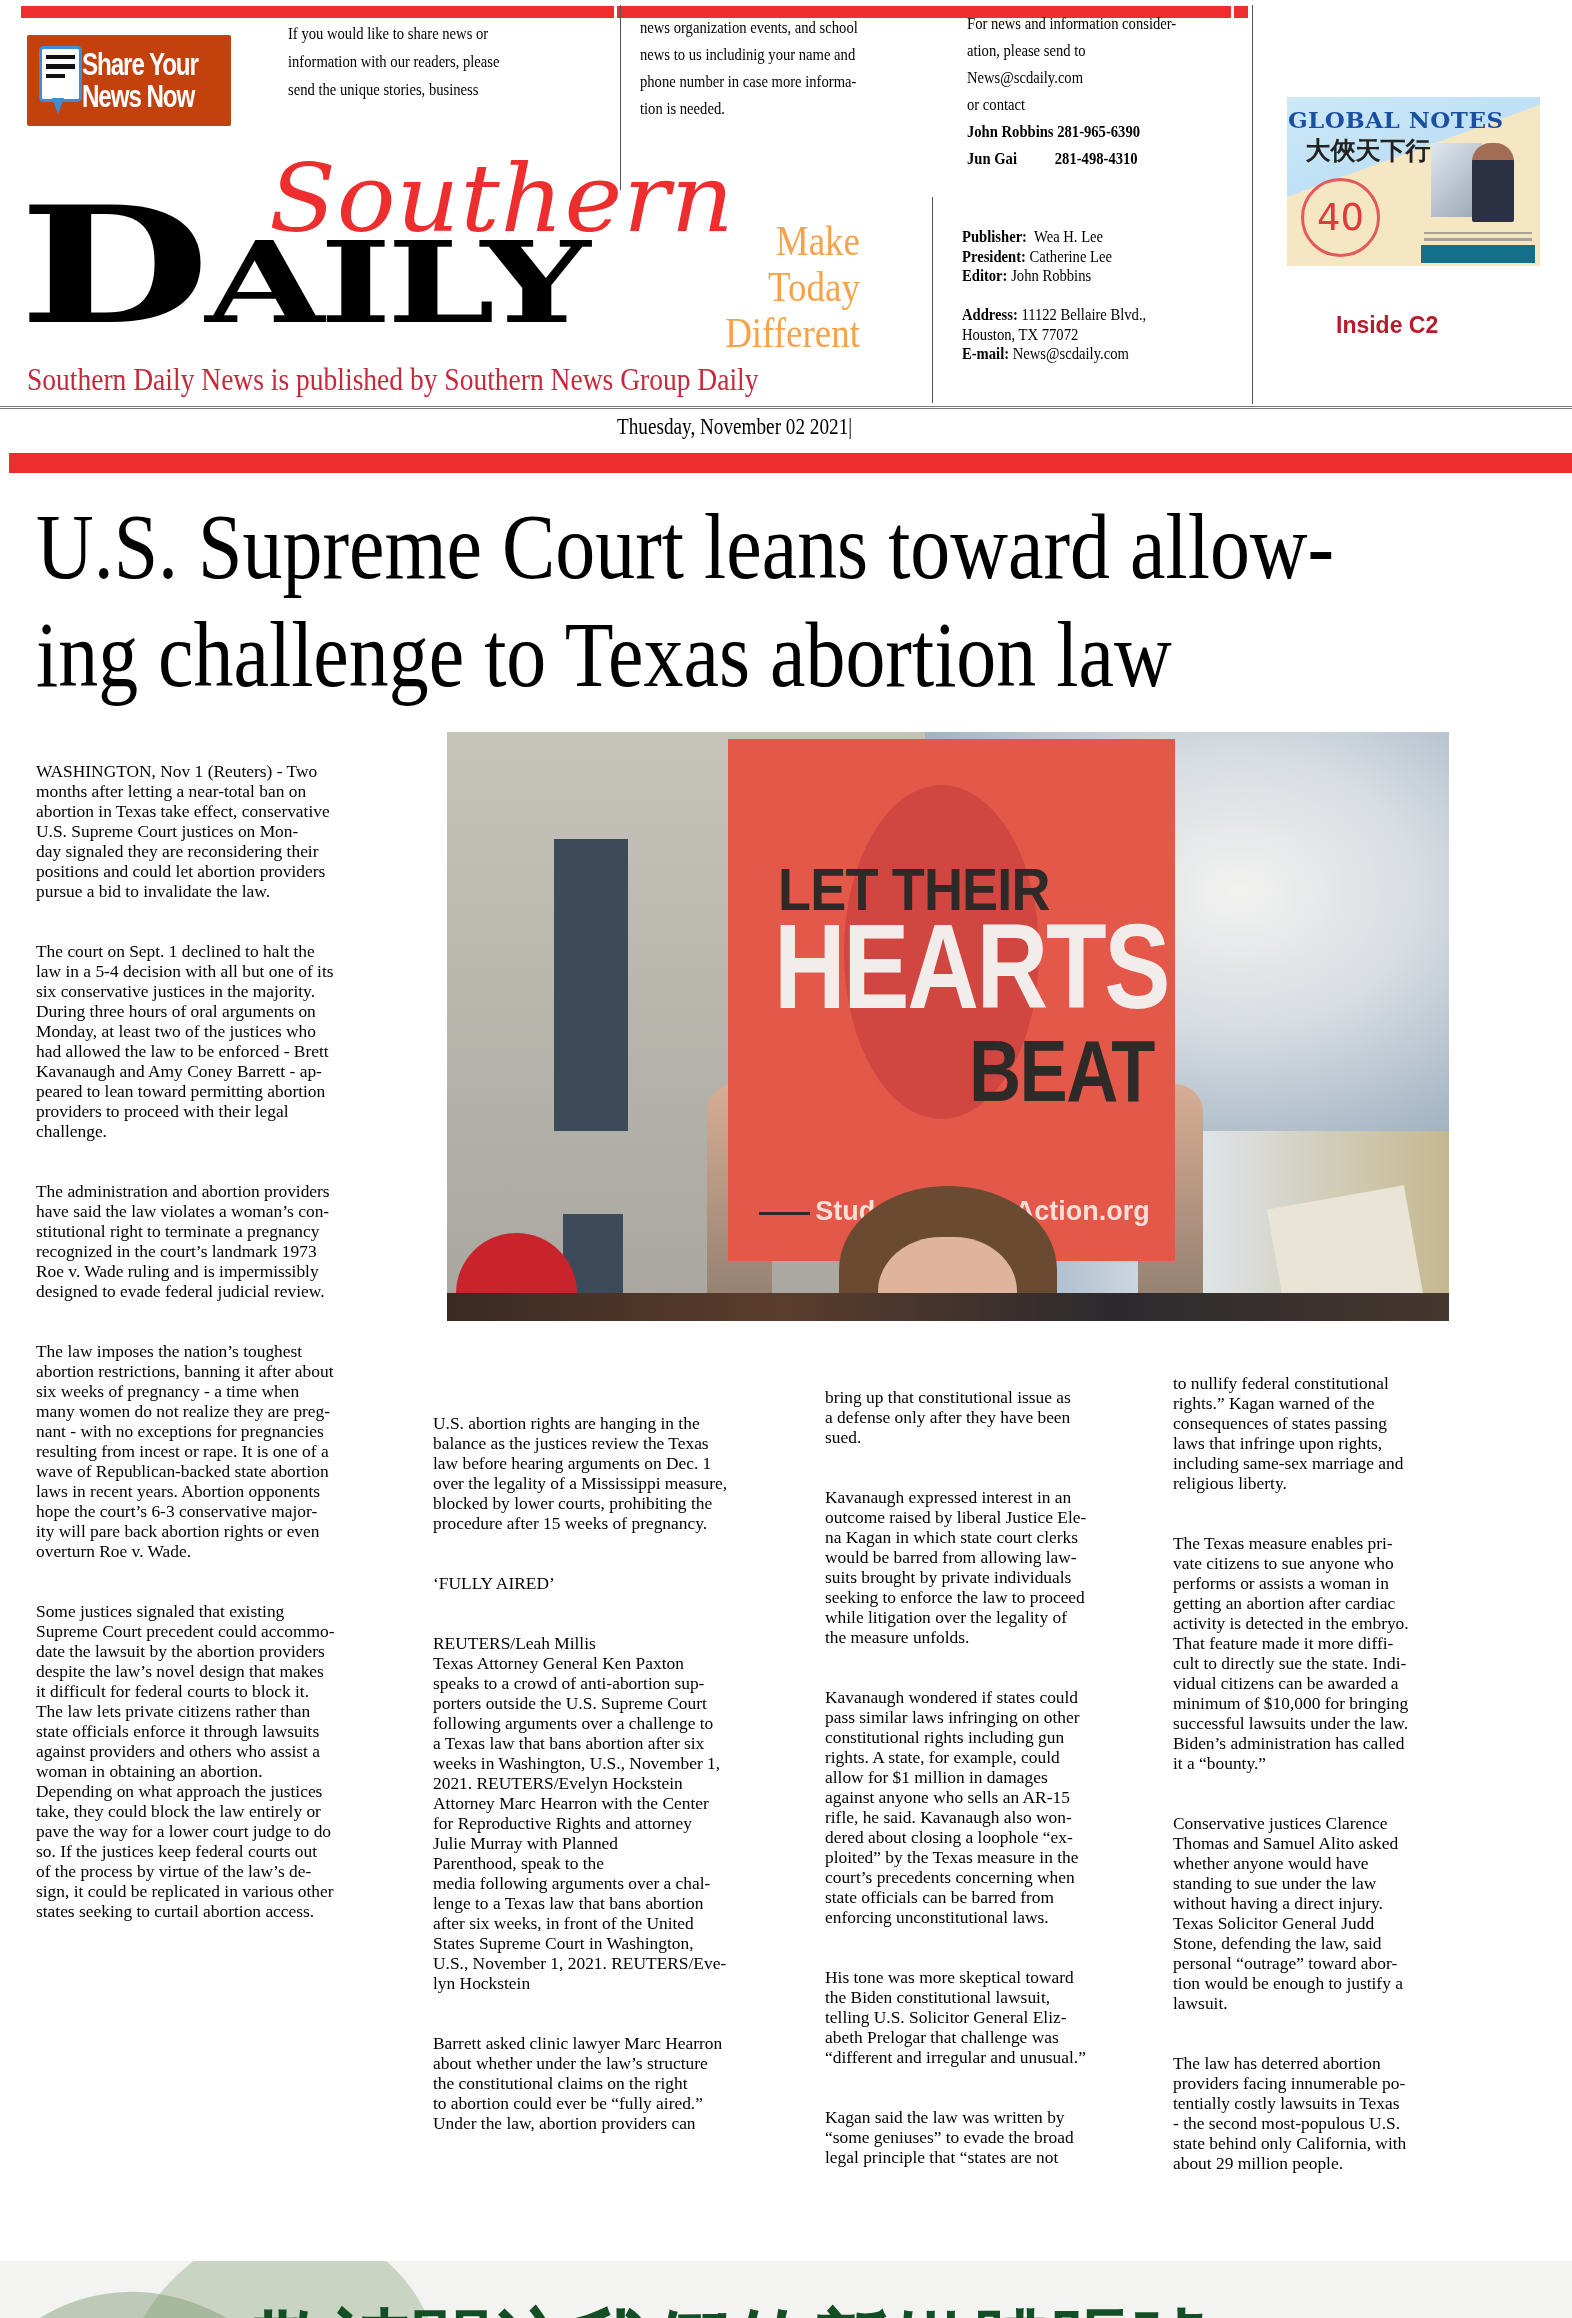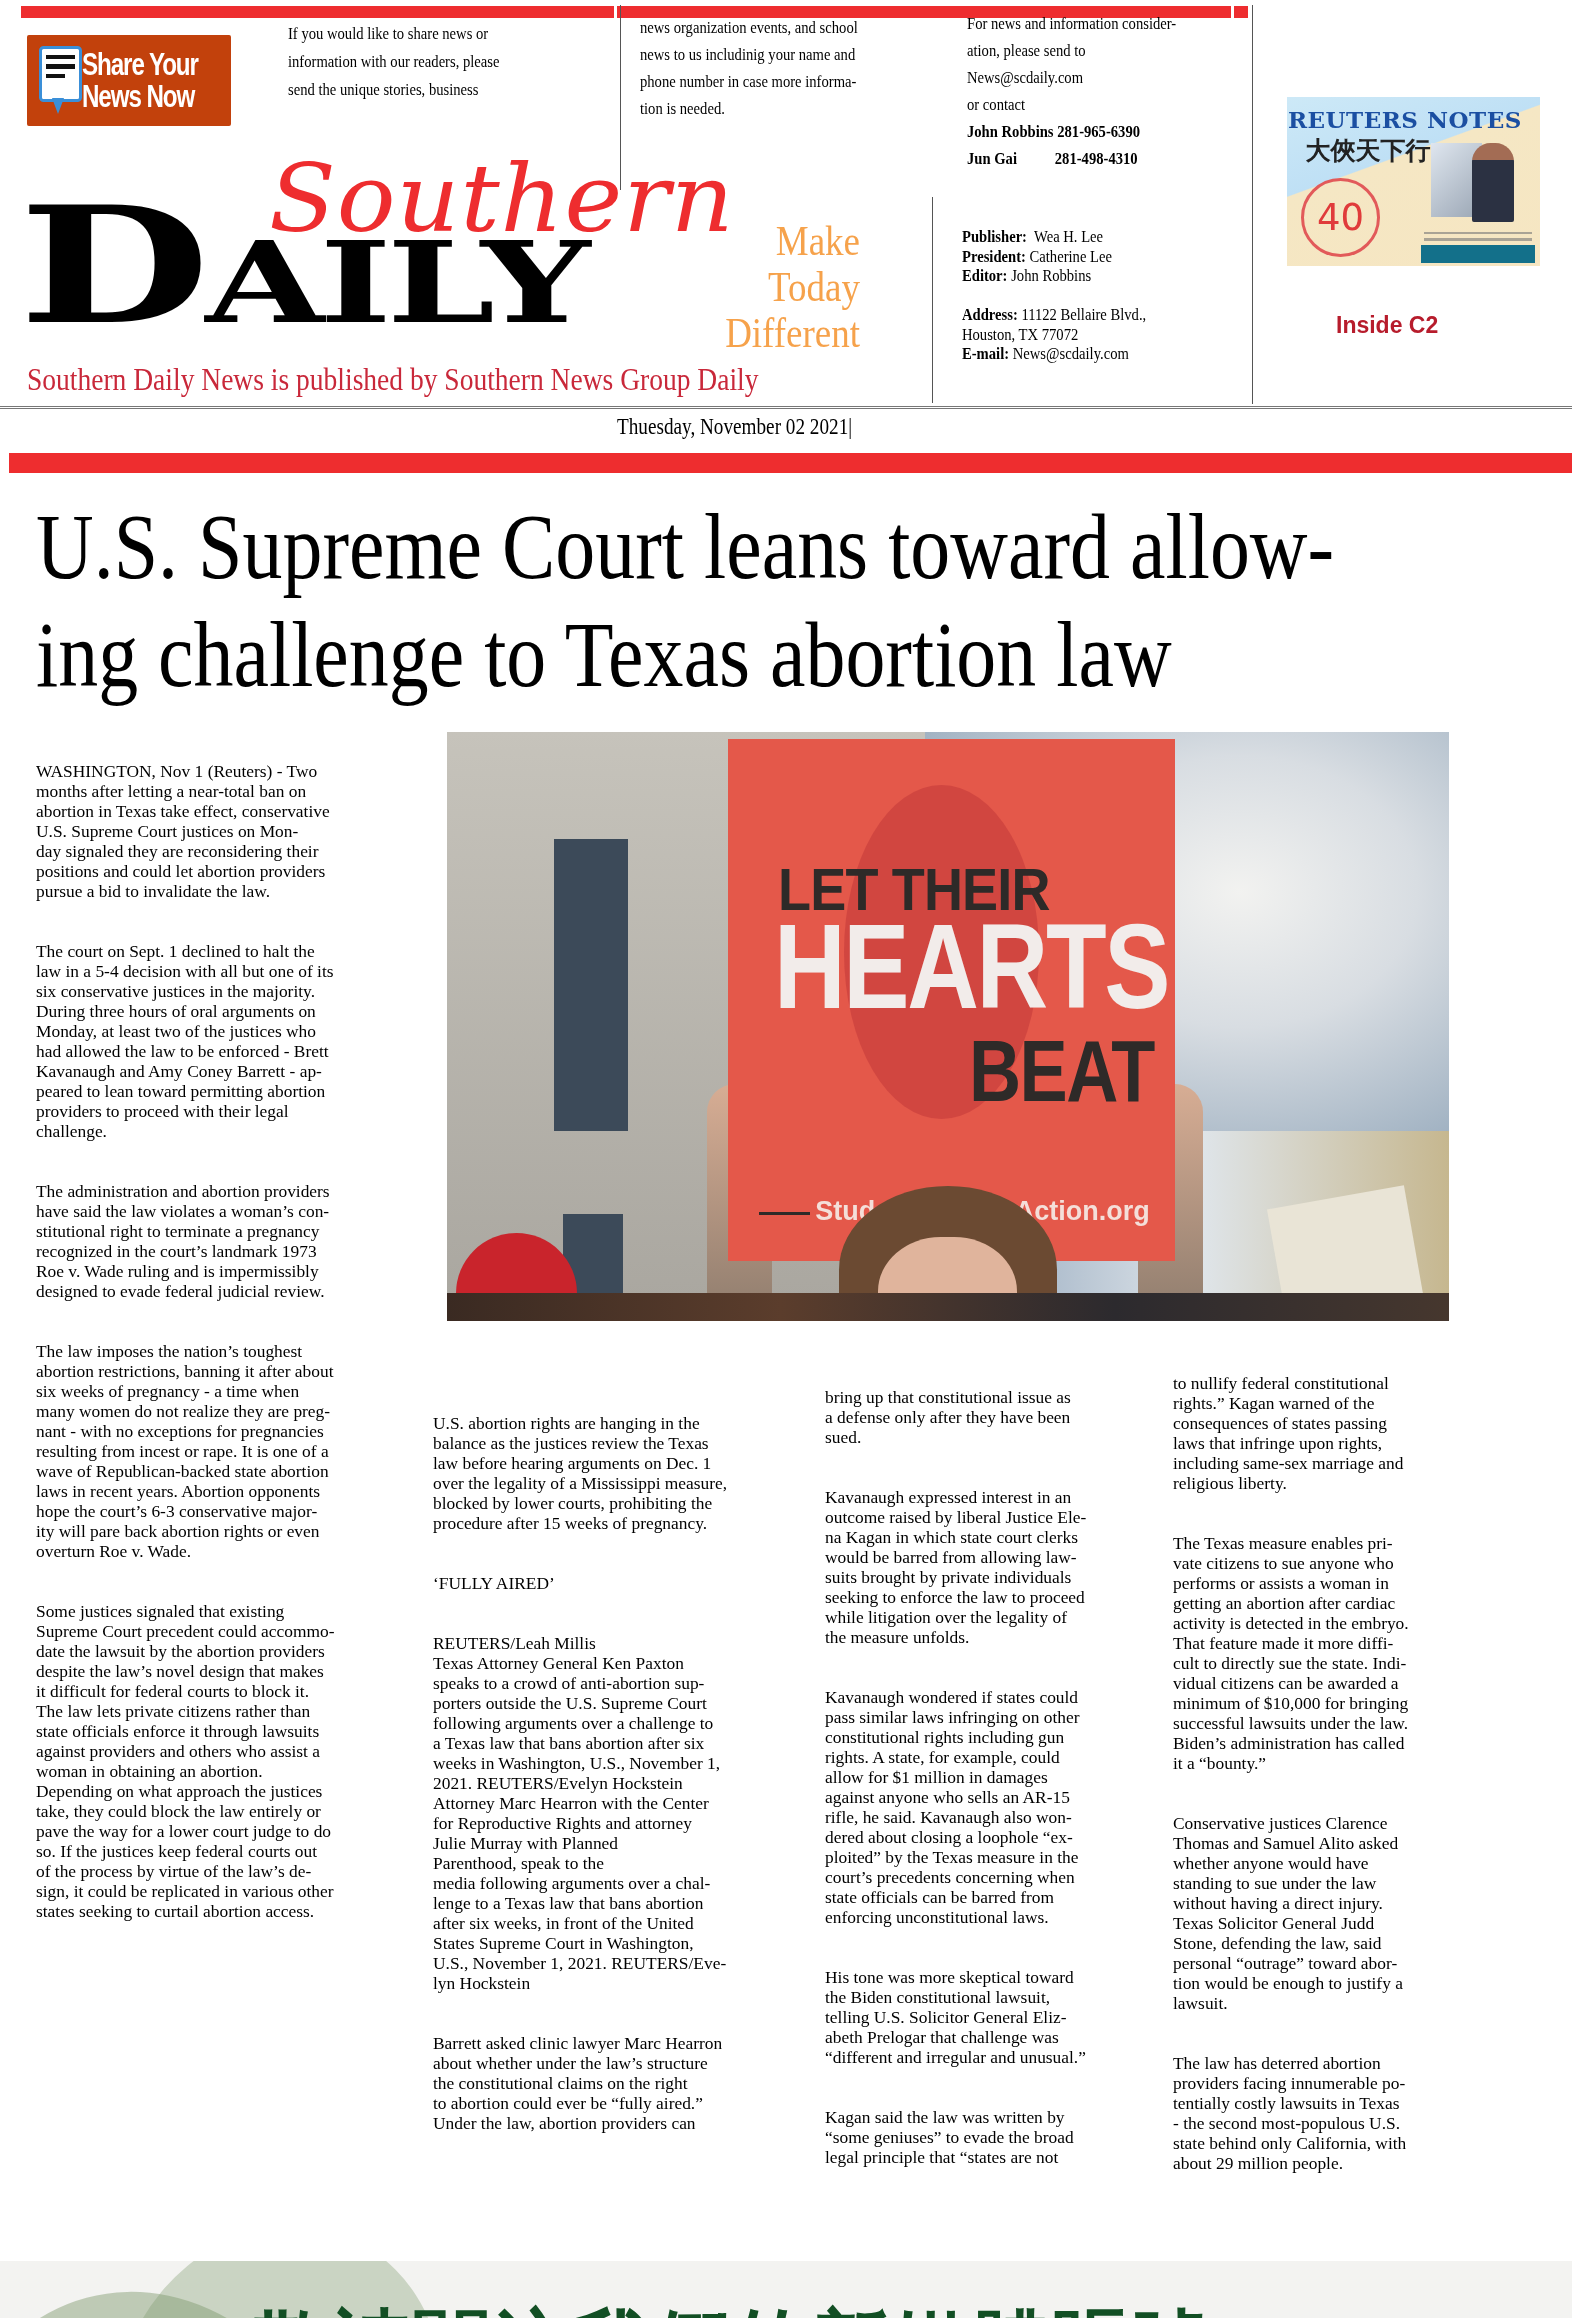--- a/index.html
+++ b/index.html
@@ -267,21 +267,21 @@
   <p><b>Publisher:</b>&nbsp; <span>Wea H. Lee</span></p>
   <p><b>President:</b> <span>Catherine Lee</span></p>
   <p><b>Editor:</b> <span>John Robbins</span></p>
   <div class="gap"></div>
   <p><b>Address:</b> <span>11122 Bellaire Blvd.,</span></p>
   <p>Houston, TX 77072</p>
   <p><b>E-mail:</b> <span>News@scdaily.com</span></p>
 </div>
 
 <div class="ad-image">
-  <div class="ad-title">REUTERS NOTES</div>
+  <div class="ad-title">GLOBAL NOTES</div>
   <div class="ad-cn">大俠天下行</div>
   <div class="ad-building"></div>
   <div class="ad-person"></div>
   <div class="ad-seal">40</div>
   <div class="ad-lines">
       <i></i>
       <i></i>
       <i></i>
       <i></i>
     </div>

